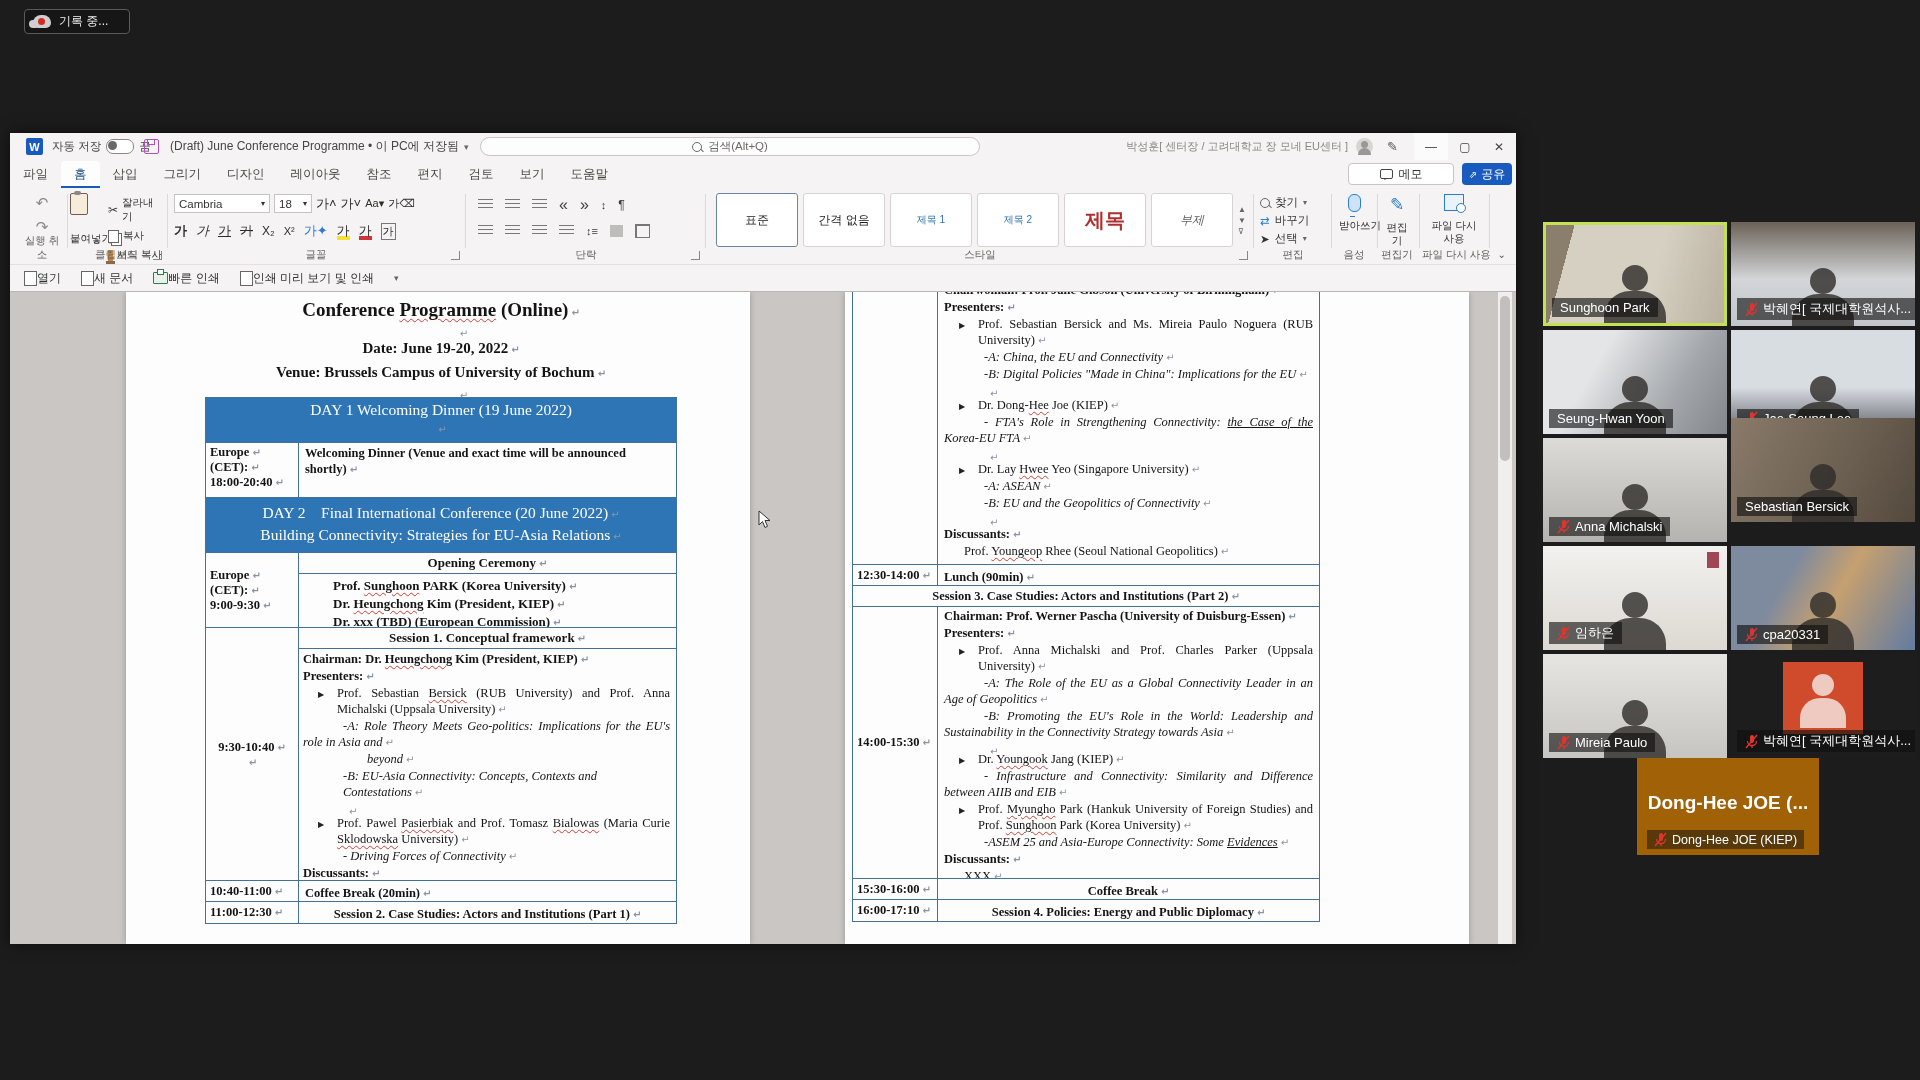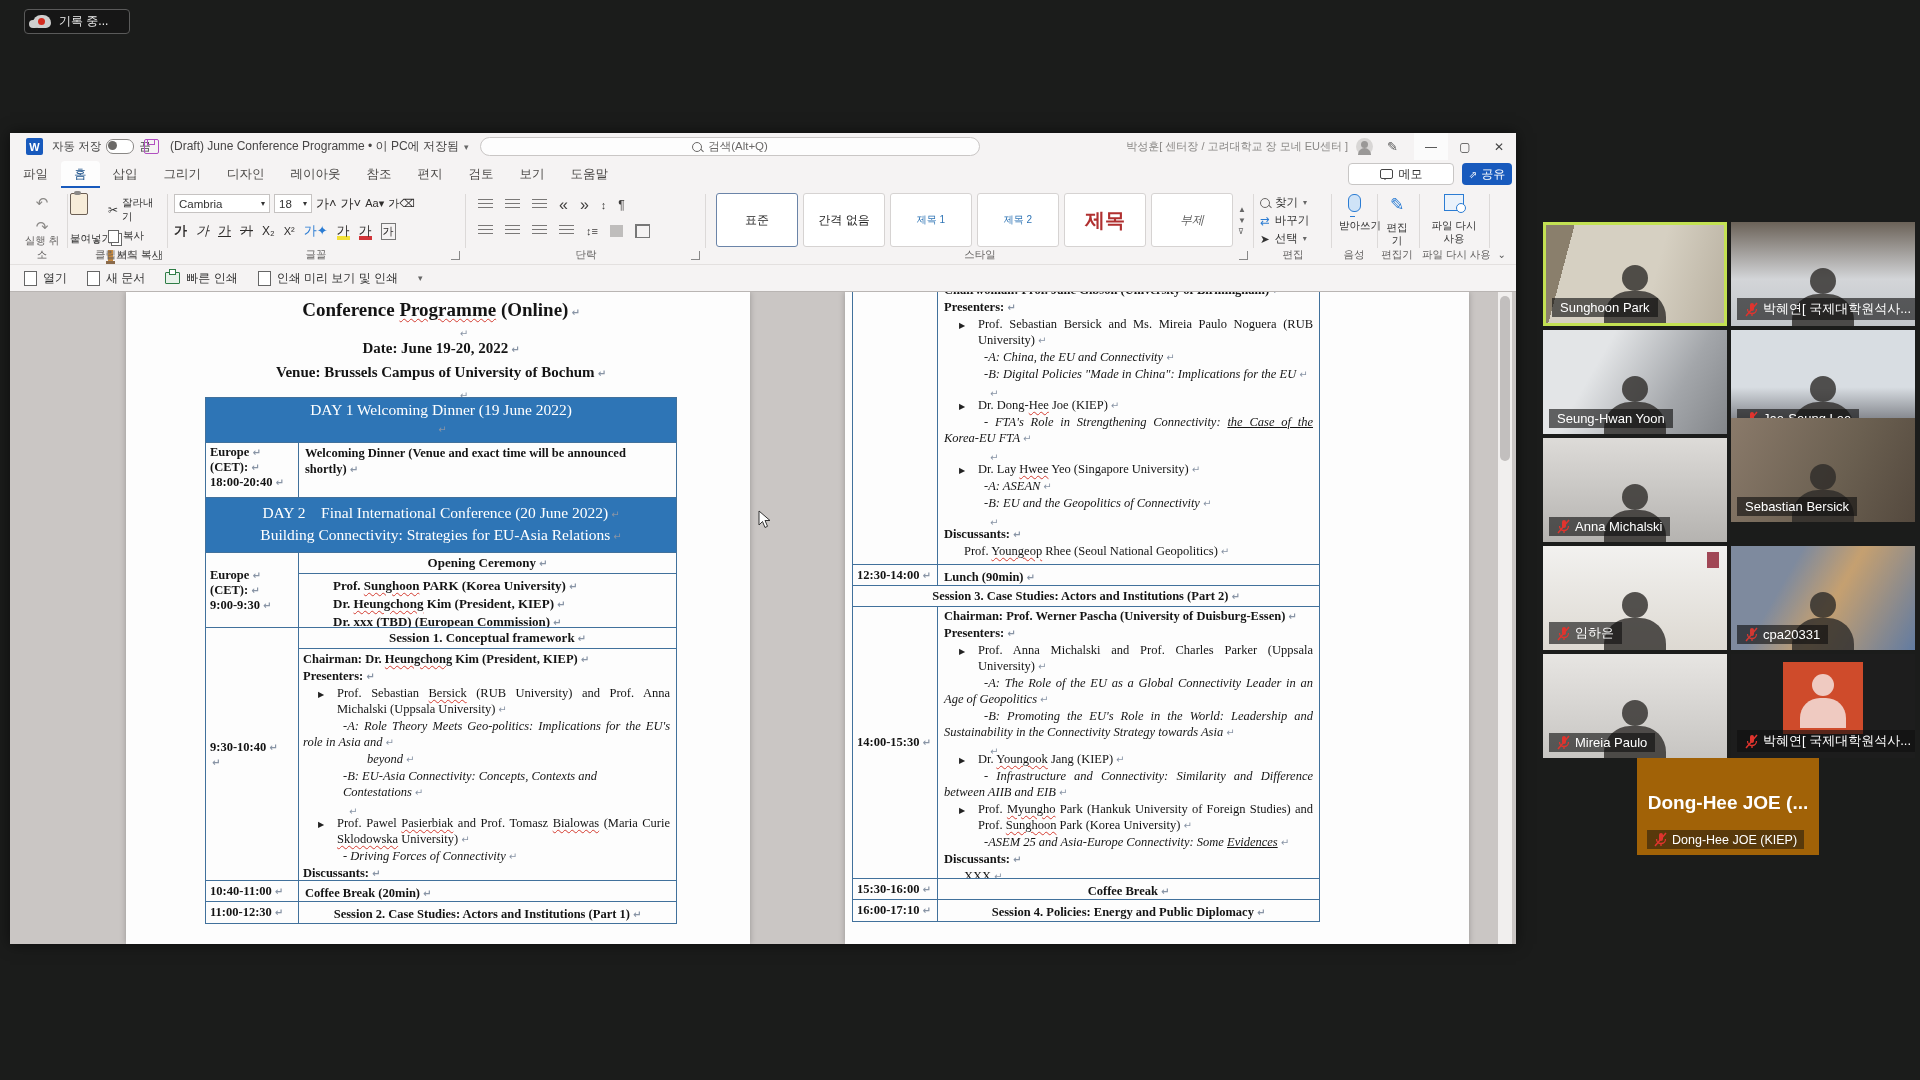--- a/index.html
+++ b/index.html
@@ -79,21 +79,21 @@
   .st-sub{color:#5f5f5f;font-style:italic;}
   .mic-blue{width:11px;height:16px;border:1.6px solid #2b7cd3;border-radius:6px;background:#cfe3f7;position:relative;display:inline-block;}
   .mic-blue::after{content:"";position:absolute;left:1px;bottom:-6px;width:5px;height:4px;border-bottom:1.6px solid #2b7cd3;}
   .reuse-ic{width:18px;height:15px;border:1.4px solid #2b7cd3;background:#eaf2fb;position:relative;display:inline-block;}
   .reuse-ic::after{content:"";position:absolute;right:-3px;bottom:-3px;width:8px;height:8px;border:1.4px solid #2b7cd3;border-radius:50%;background:#fff;}
   .edit-rows{display:flex;flex-direction:column;gap:3px;font-size:11.5px;color:#333;}
   .edit-rows>div{display:flex;align-items:center;gap:5px;}
   
   .qat{position:absolute;left:0;top:131px;width:100%;height:28px;background:#f5f3f3;border-top:1px solid #e3e0df;
     border-bottom:1px solid #b9b5b3;display:flex;align-items:center;gap:20px;padding-left:14px;font-size:12px;color:#333;box-sizing:border-box;}
-  .qat-item{display:flex;align-items:center;gap:6px;}
+  .qat-item{display:flex;align-items:center;gap:0;}
   
   .canvas{position:absolute;left:0;top:159px;width:100%;height:652px;background:#cac6c4;overflow:hidden;
     font-family:"Liberation Serif","DejaVu Serif",serif;color:#141414;}
   .page{position:absolute;top:0;height:652px;width:624px;background:#fdfdfd;box-shadow:0 0 6px rgba(0,0,0,.25);}
   .pageL{left:116px;} .pageR{left:835px;}
   .dtable{position:absolute;border:1px solid #41719c;box-sizing:border-box;}
   .drow{display:flex;border-bottom:1px solid #41719c;box-sizing:border-box;overflow:hidden;}
   .drow:last-child{border-bottom:none;}
   .tc{border-right:1px solid #41719c;box-sizing:border-box;display:flex;flex-direction:column;justify-content:center;
       padding:2px 4px;font-weight:bold;font-size:12.5px;line-height:15px;flex-shrink:0;}
@@ -419,21 +419,21 @@
             <div class="cc" style="padding:0;">
               <div class="subhead eol">Opening Ceremony</div>
               <div style="padding:3px 6px 0 34px;">
                 <div class="t b eol" style="font-size:13px;line-height:17px;"><span>Prof. </span><span class="sp">Sunghoon</span><span> PARK (Korea University)</span></div>
                 <div class="t b eol" style="font-size:13px;line-height:17px;"><span>Dr. </span><span class="sp">Heungchong</span><span> Kim (President, KIEP)</span></div>
                 <div class="t b eol" style="font-size:13px;line-height:17px;"><span class="sp">Dr. xxx</span><span> (TBD) (European Commission)</span></div>
               </div>
             </div>
           </div>
           <div class="drow" style="height:253px;">
-            <div class="tc tcL" style="align-items:flex-start;">
+            <div class="tc tcL" style="align-items:center;">
               <div class="eol">9:30-10:40</div>
               <div class="pil" style="margin-left:-44px;"></div>
             </div>
             <div class="cc" style="padding:0;">
               <div class="subhead eol">Session 1. Conceptual framework</div>
               <div style="padding:2px 6px 0 4px;">
                 <div class="t b eol"><span>Chairman: Dr. </span><span class="sp">Heungchong</span><span> Kim (President, KIEP)</span></div>
                 <div class="t b eol">Presenters:</div>
                 <div class="t bl eol"><span>Prof. Sebastian </span><span class="sp">Bersick</span><span> (RUB University) and Prof. Anna Michalski (Uppsala University)</span></div>
                 <div class="t it sub eol">-A: Role Theory Meets Geo-politics: Implications for the EU's role in Asia and</div>

